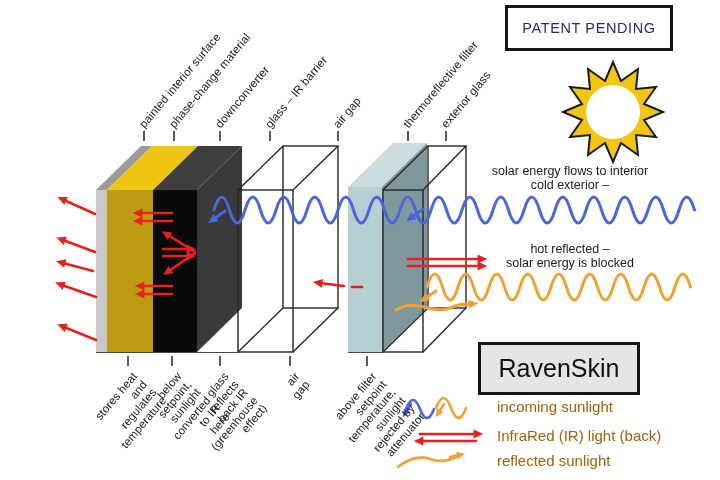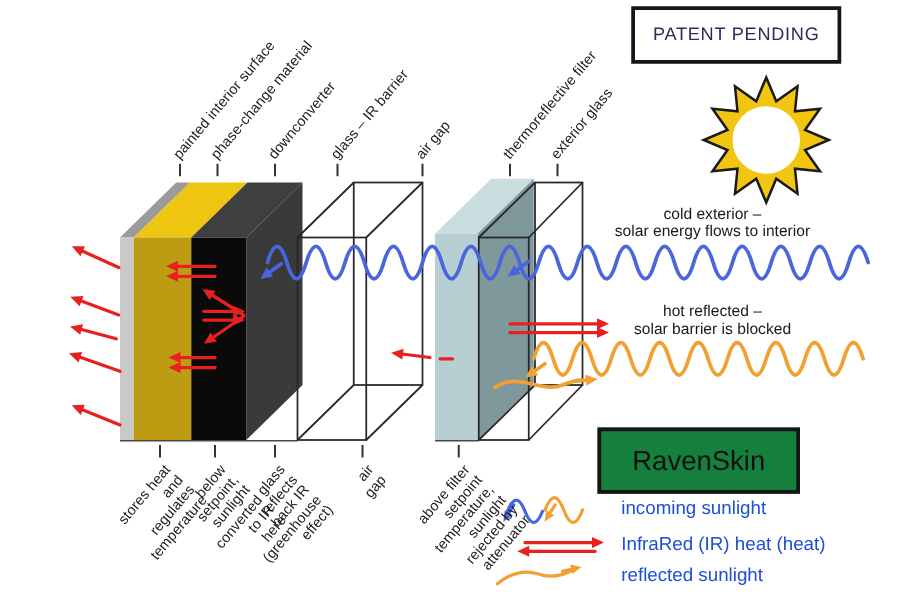--- a/index.html
+++ b/index.html
@@ -26,23 +26,23 @@
            white-space:pre-line;text-align:right;font-size:11.5px;line-height:12.5px;letter-spacing:.1px;}
 
   .caption{position:absolute;left:430px;width:280px;text-align:center;
            font-size:12.5px;line-height:14px;color:#1b1b1b;}
   #caption-cold{top:164px;} #caption-hot{top:242px;}
 
   #patent-box{position:absolute;left:505px;top:5px;width:162px;height:40px;border:3px solid #161616;
               display:flex;align-items:center;justify-content:center;background:#fff;
               font-size:14.5px;letter-spacing:.6px;color:var(--c-patent_text,#2b2b5e);}
   #brand-box{position:absolute;left:478px;top:342px;width:156px;height:47px;border:3px solid #161616;
-             display:flex;align-items:center;justify-content:center;background:#15803d;
-             font-size:22px;color:#111;}
-  .legend-label{position:absolute;left:497px;font-size:15px;color:#1d4ed8;white-space:nowrap;}
+             display:flex;align-items:center;justify-content:center;background:#e5e5e5;
+             font-size:25px;color:#111;}
+  .legend-label{position:absolute;left:497px;font-size:15px;color:#a16207;white-space:nowrap;}
   #legend-label-0{top:398px;} #legend-label-1{top:427px;} #legend-label-2{top:452px;}
 </style>
 </head>
 <body>
 
 <div id="stage">
 
   <svg width="720" height="480" viewBox="0 0 720 480">
 
     <g>
@@ -180,26 +180,26 @@
       <line class="s-orange" style="stroke-width:2.6" x1="450" y1="457" x2="459" y2="455"></line>
     <polygon points="465.1499784791589,453.63333811574245 457.78518943621555,459.2138741431274 456.11482491101185,451.697233779711" class="f-orange"></polygon>
       </g>
   </svg>
 
   <div id="patent-box">
     <span>PATENT PENDING</span>
   </div>
 
   <div class="caption" id="caption-cold">
+    <div>solar energy flows to interior</div>
     <div>cold exterior –</div>
-    <div>solar energy flows to interior</div>
   </div>
   <div class="caption" id="caption-hot">
     <div>hot reflected –</div>
-    <div>solar barrier is blocked</div>
+    <div>solar energy is blocked</div>
   </div>
 
   <div id="brand-box">
     <span>RavenSkin</span>
   </div>
 
   <div class="anchor" style="left:146px;top:130px">
     <span class="lbl-top">painted interior surface</span>
     </div>
   <div class="anchor" style="left:176px;top:130px">
@@ -236,16 +236,16 @@
   <div class="anchor" style="left:292px;top:370px">
     <span class="lbl-bot">air gap</span>
     </div>
   <div class="anchor" style="left:369px;top:370px">
     <span class="lbl-bot">above filter setpoint
 temperature, sunlight
 rejected by attenuator</span>
     </div>
 
   <div class="legend-label" id="legend-label-0">incoming sunlight</div>
-  <div class="legend-label" id="legend-label-1">InfraRed (IR) heat (heat)</div>
+  <div class="legend-label" id="legend-label-1">InfraRed (IR) light (back)</div>
   <div class="legend-label" id="legend-label-2">reflected sunlight</div>
 
 </div>
 
 </body></html>

